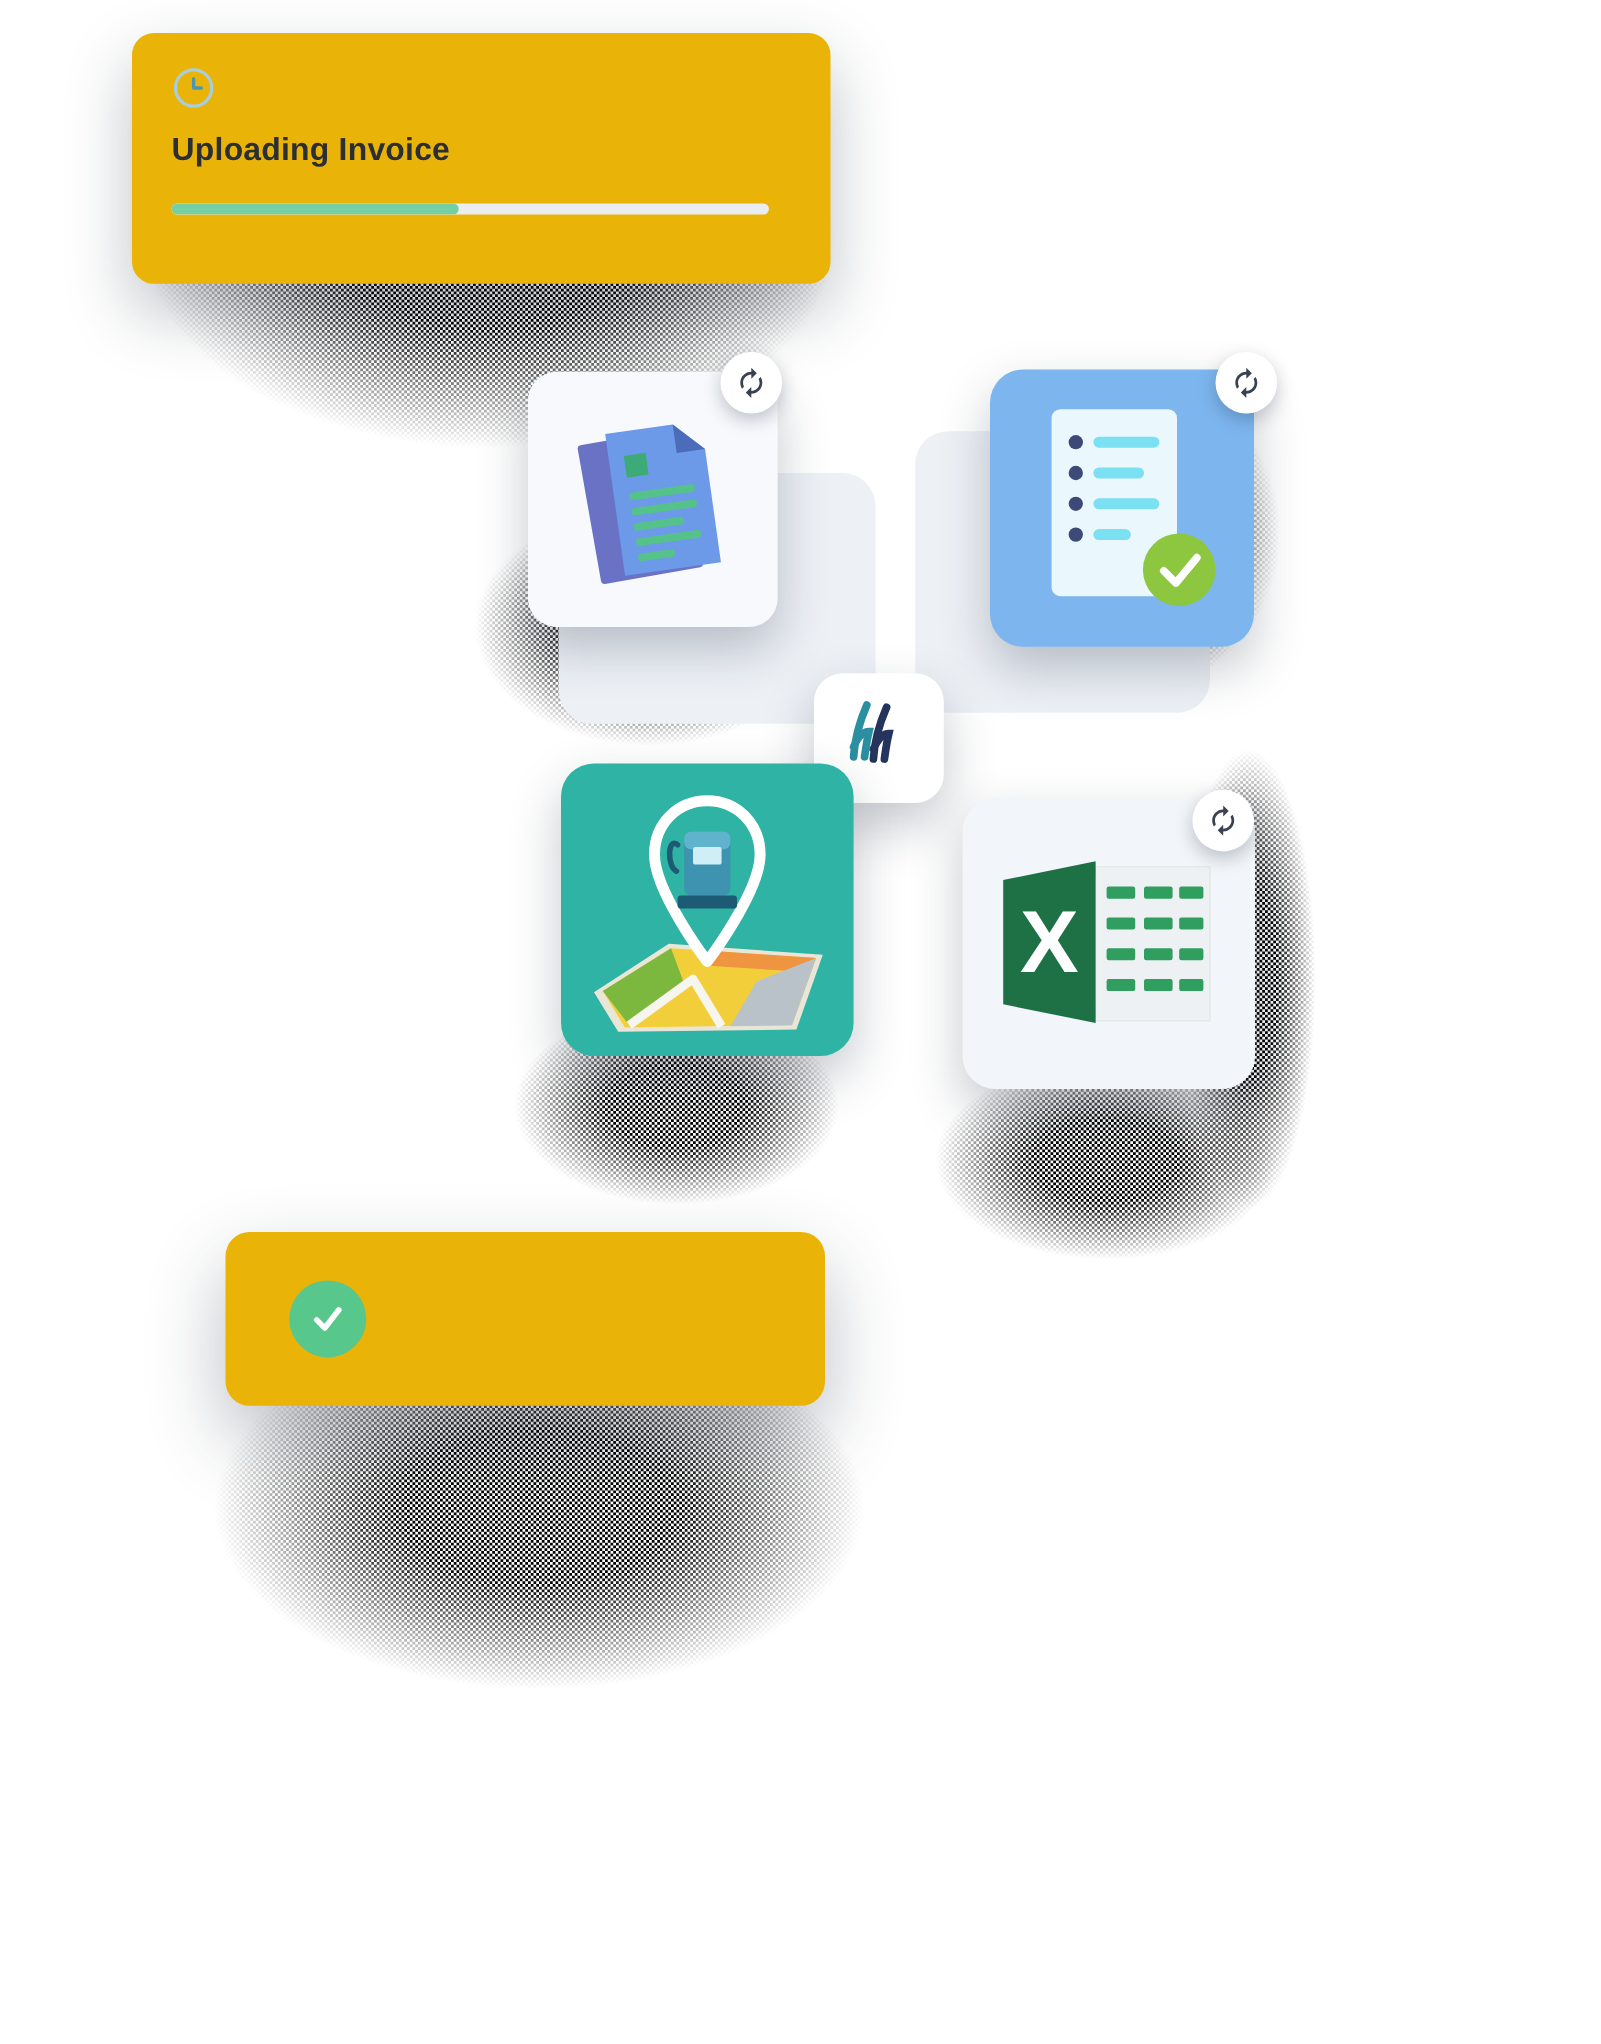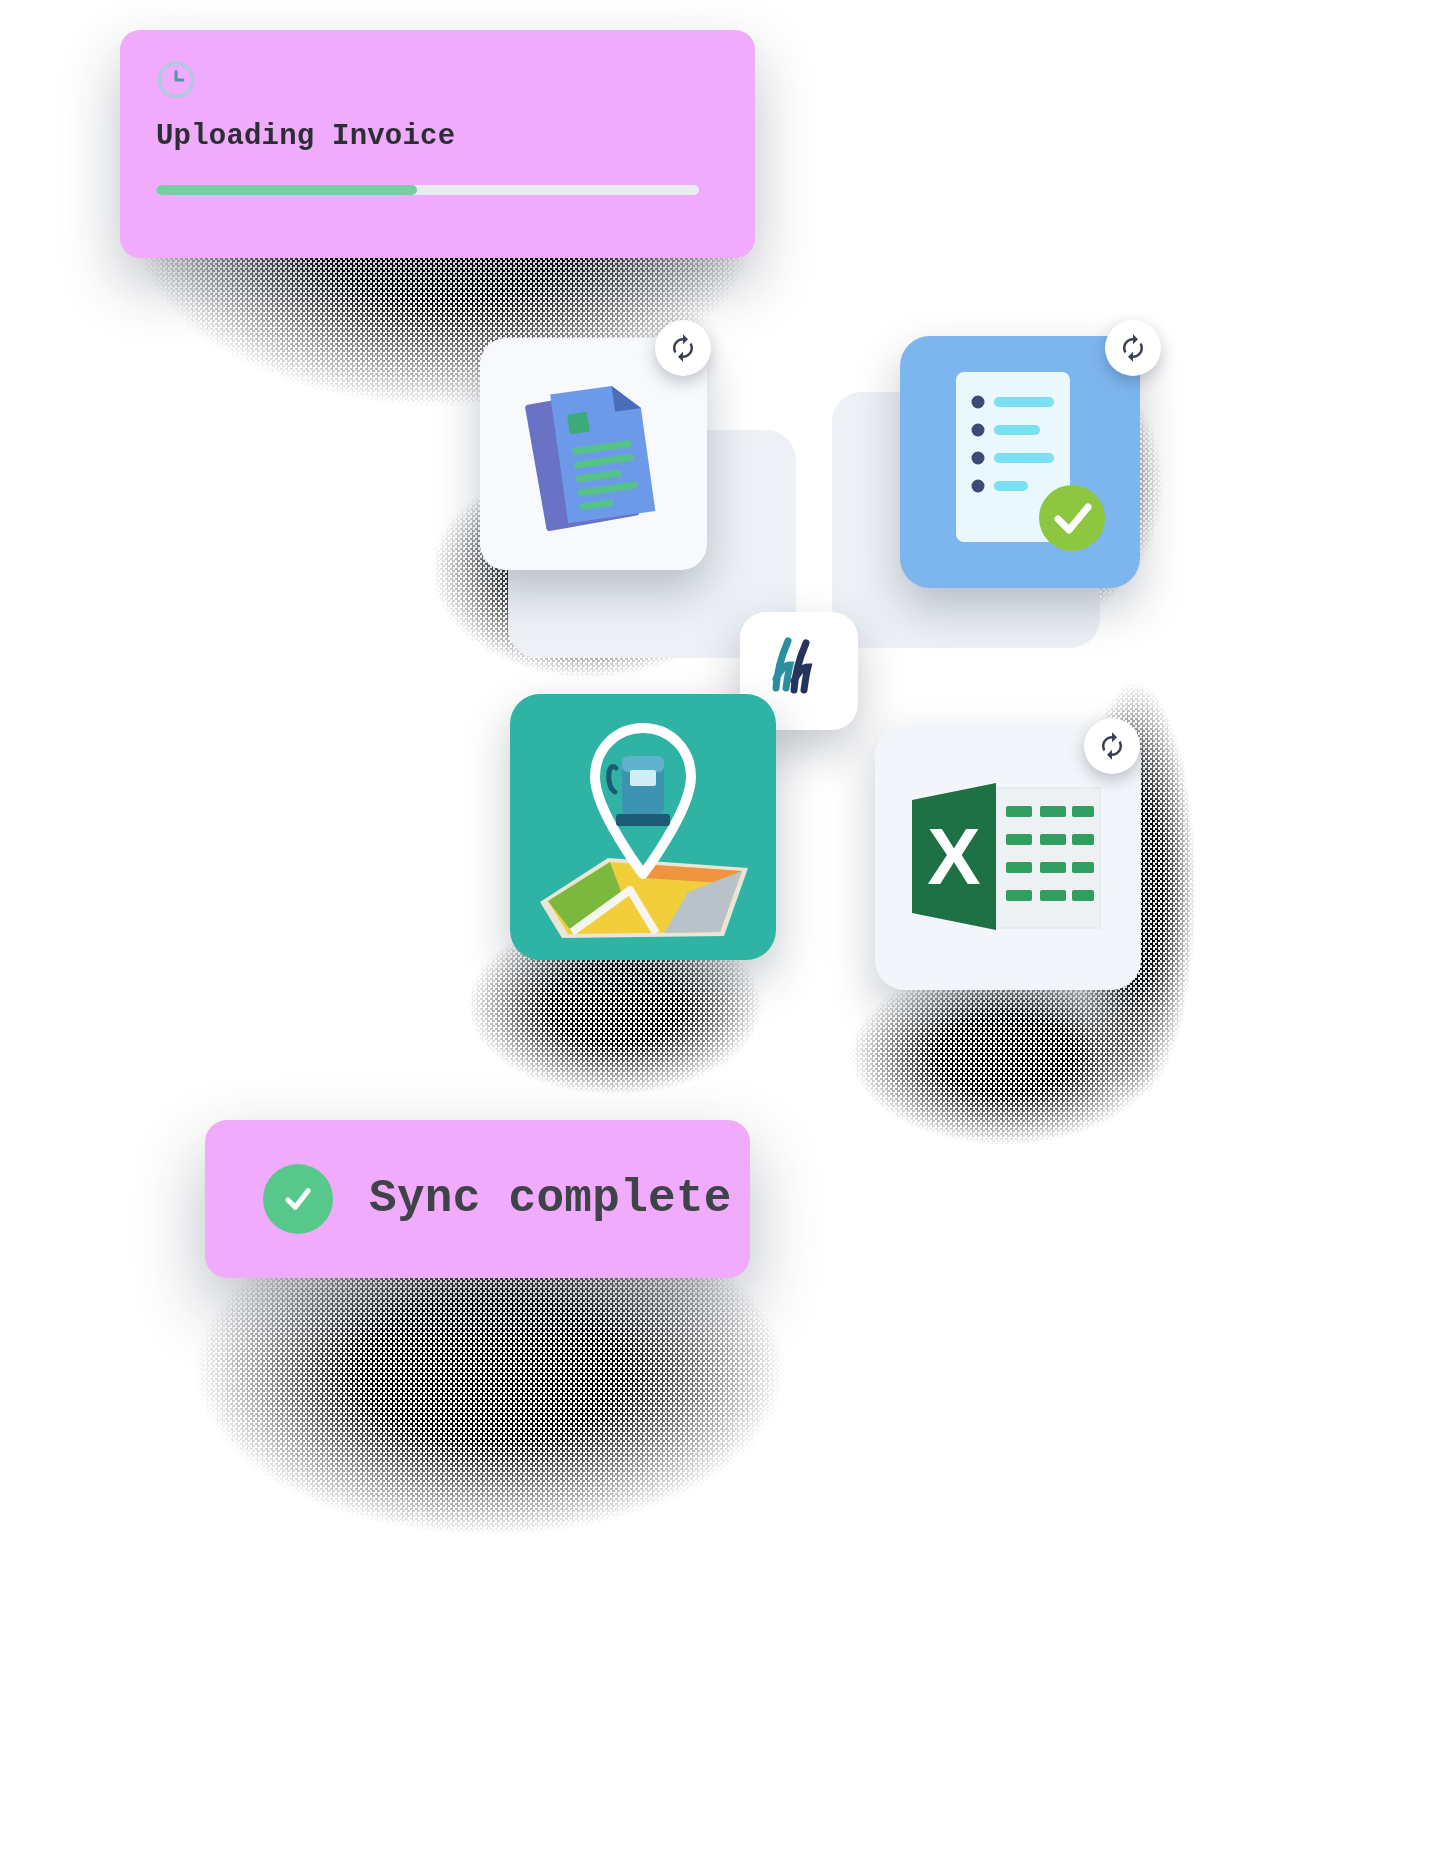--- a/index.html
+++ b/index.html
@@ -24,21 +24,21 @@
   .n3{left:410px;top:880px;width:410px;height:250px;}
   .n4{left:820px;top:280px;width:400px;height:410px;}
   .n5{left:790px;top:930px;width:430px;height:250px;}
   .n6{left:1050px;top:600px;width:170px;height:580px;}
   .n7{left:80px;top:1140px;width:820px;height:460px;}
 
   .ghost{position:absolute;z-index:1;background:#edf1f6;border-radius:30px;}
   .g1{left:508px;top:430px;width:288px;height:228px;}
   .g2{left:832px;top:392px;width:268px;height:256px;}
 
-  .card{position:absolute;background:#f0abfc;z-index:2;font-family:Liberation Mono, monospace;}
+  .card{position:absolute;background:#eab308;z-index:2;}
 
   
   .upload-card{left:120px;top:30px;width:635px;height:228px;border-radius:20px;
     box-shadow:0 26px 60px rgba(25,35,55,.28);}
   .clock{position:absolute;left:36px;top:30px;}
   .upload-title{position:absolute;left:36px;top:90px;font-size:29px;font-weight:700;color:#2b2f33;letter-spacing:.2px;}
   .progress-track{position:absolute;left:36px;top:155px;width:543px;height:10px;border-radius:5px;background:#e9edf1;overflow:hidden;}
   .progress-fill{height:10px;border-radius:5px;background:#74cfa2;width:48%;}
 
   
@@ -183,16 +183,15 @@
       <path fill="#3a4252" d="M12 6v3l4-4-4-4v3c-4.42 0-8 3.58-8 8 0 1.57.46 3.03 1.24 4.26L6.7 14.8c-.45-.83-.7-1.79-.7-2.8 0-3.31 2.69-6 6-6zm6.76 1.74L17.3 9.2c.44.84.7 1.79.7 2.8 0 3.31-2.69 6-6 6v-3l-4 4 4 4v-3c4.42 0 8-3.58 8-8 0-1.57-.46-3.03-1.24-4.26z"></path>
     </svg>
   </div>
 
   <div class="card status-card">
     <div class="check-circle">
       <svg viewBox="0 0 48 48" width="44" height="44">
         <polyline points="13,25 21,33 35,15" fill="none" stroke="#ffffff" stroke-width="5.5" stroke-linecap="round" stroke-linejoin="round"></polyline>
       </svg>
     </div>
-    <div class="status-label">Sync complete</div>
   </div>
 
 </div>
 
 </body></html>

